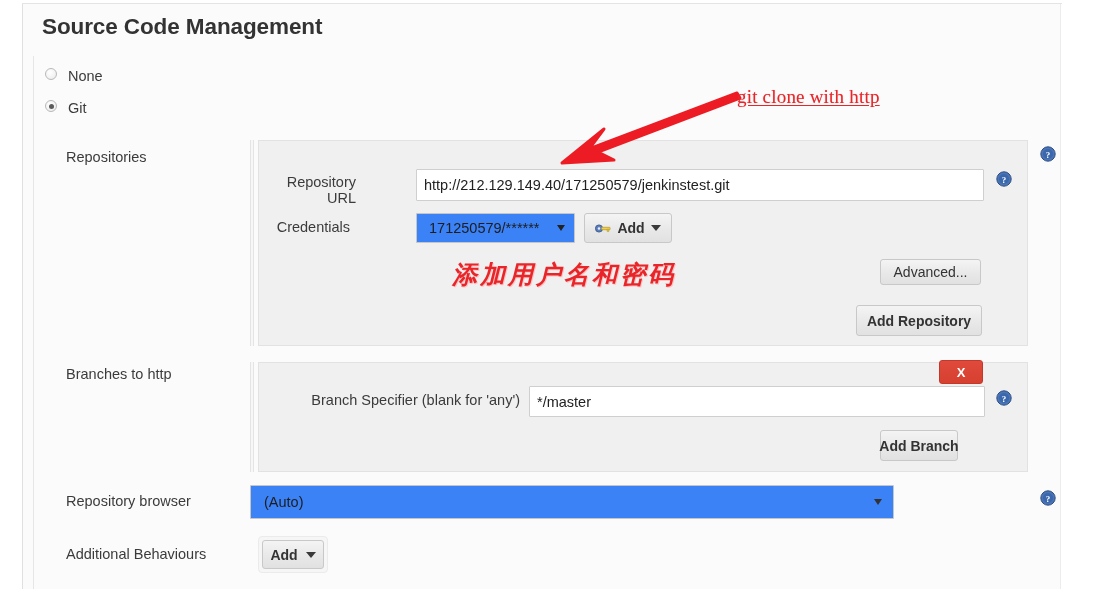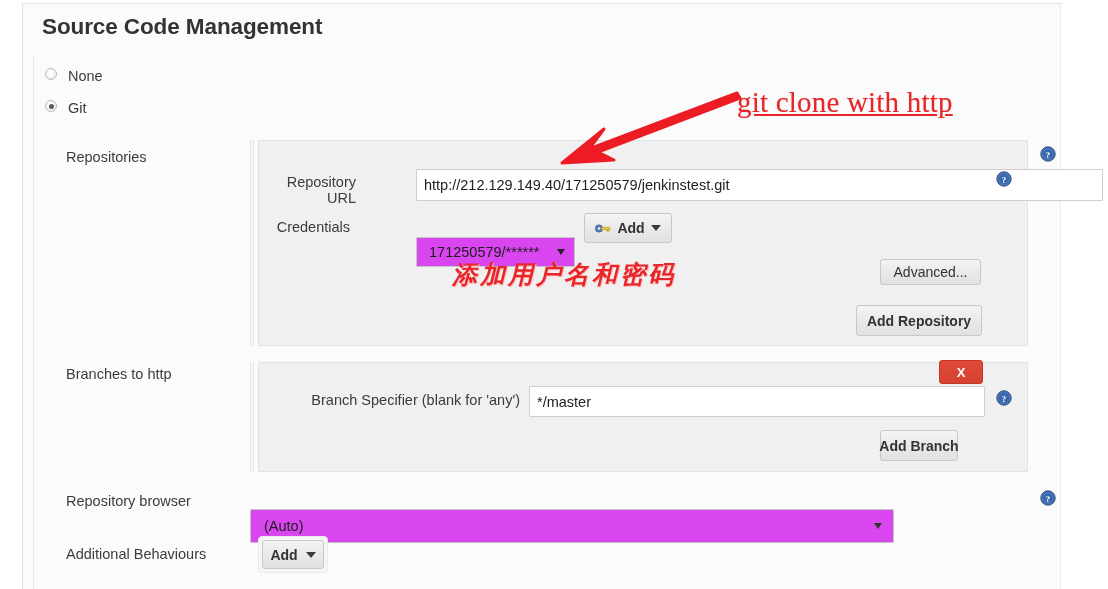--- a/index.html
+++ b/index.html
@@ -136,41 +136,40 @@
     font-family: "Liberation Sans", sans-serif;
     font-size: 14.5px;
     color: #222222;
     padding: 0 7px;
     line-height: 30px;
     outline: none;
     border-radius: 1px;
   }
   #repo-url-input {
     left: 416px; top: 169px;
-    width: 687px; height: 32px;
+    width: 568px; height: 32px;
     line-height: 30px;
   }
   #branch-spec-input {
     left: 529px; top: 386px;
     width: 456px; height: 31px;
     line-height: 29px;
   }
 
   
   .select-box {
     position: absolute;
-    background: #d946ef;
+    background: #3b82f6;
     border: 1px solid #c6c6c6;
     box-sizing: border-box;
     font-size: 14.5px;
     color: #1d1d1d;
     display: flex;
     align-items: center;
     border-radius: 1px;
-    margin-top: 24px;
   }
   #creds-select {
     left: 416px; top: 213px;
     width: 159px; height: 30px;
     padding-left: 12px;
   }
   #creds-select .caret {
     position: absolute;
     right: 9px; top: 50%;
     transform: translateY(-50%);
@@ -269,21 +268,21 @@
     pointer-events: none;
   }
   .annot-text {
     position: absolute;
     color: #e8262a;
     font-family: "Liberation Serif", serif;
     white-space: nowrap;
   }
   #annot-en {
     left: 737px; top: 86px;
-    font-size: 29px;
+    font-size: 19px;
     text-decoration: underline;
     text-underline-offset: 2px;
     letter-spacing: 0.2px;
     text-shadow: 0 0 1px rgba(232,38,42,0.35);
   }
   #annot-cn {
     left: 452px; top: 258px;
     font-size: 25px;
     font-weight: bold;
     font-style: italic;

